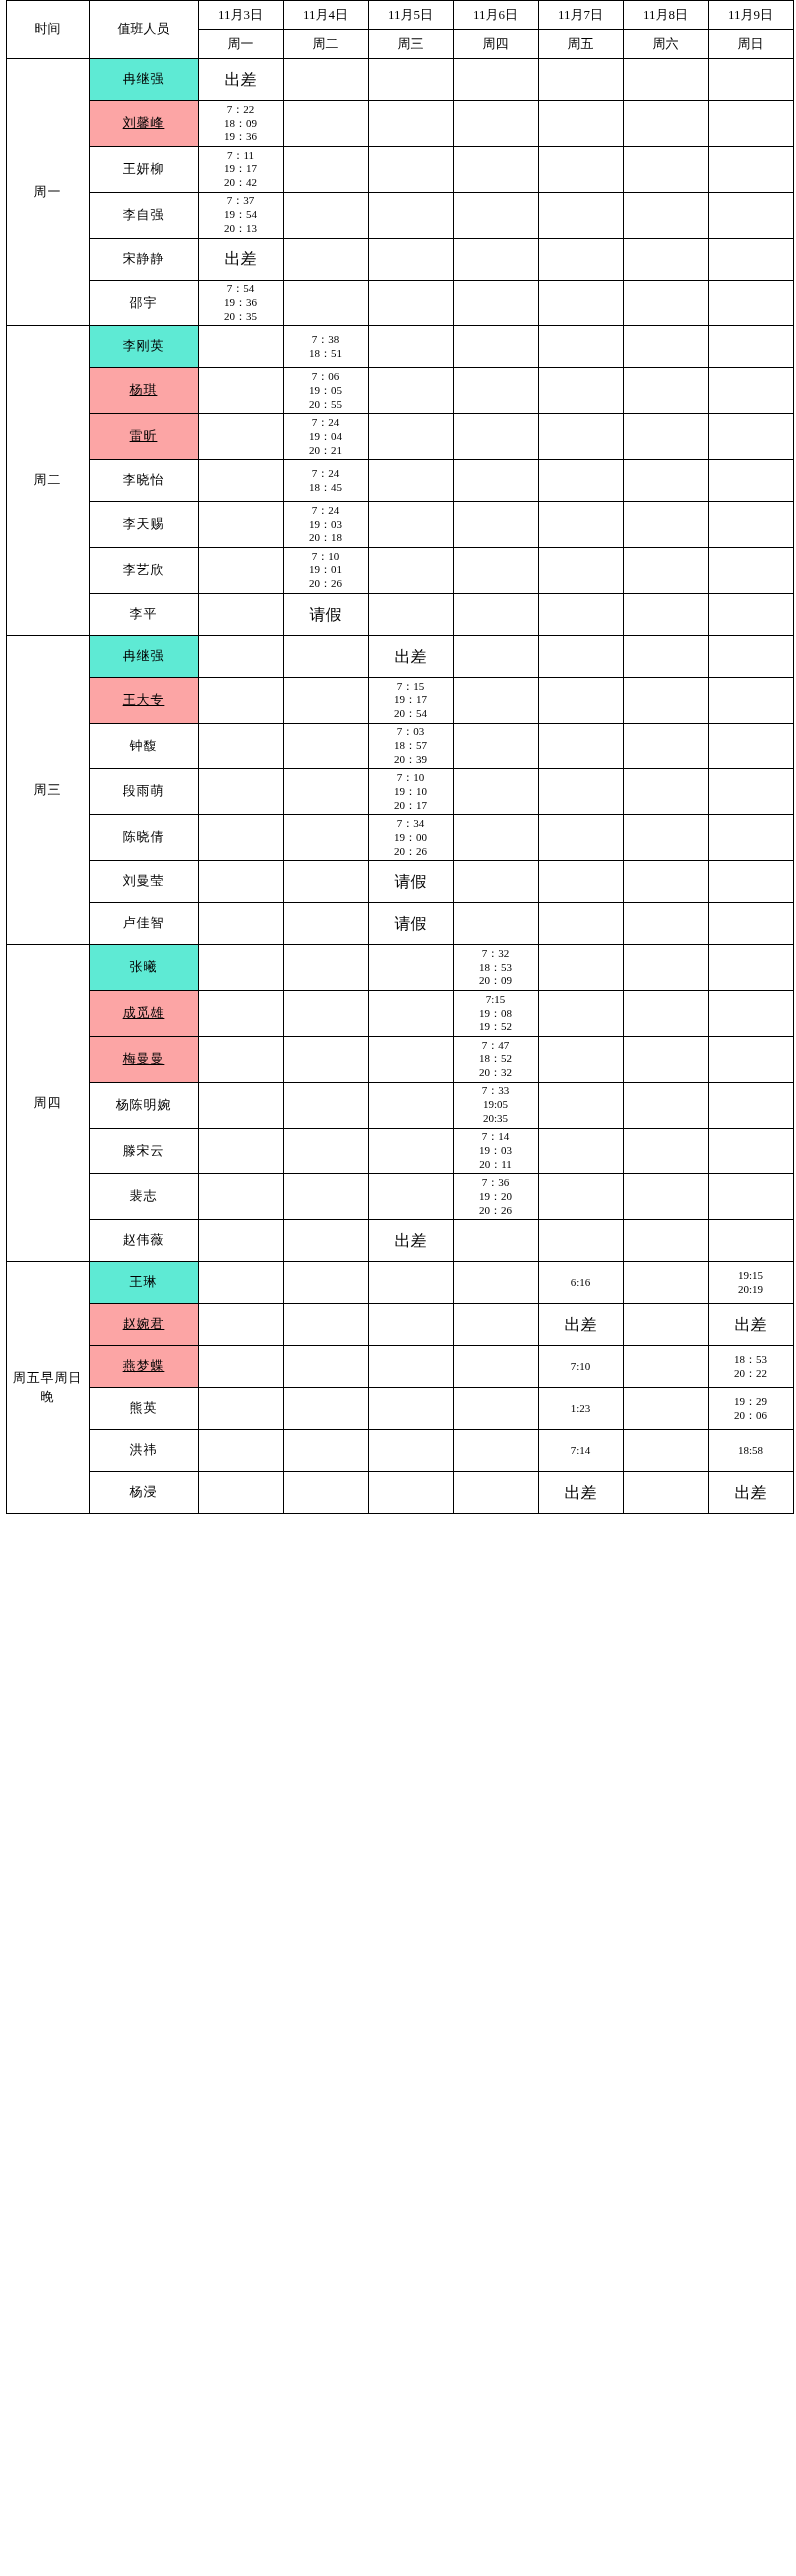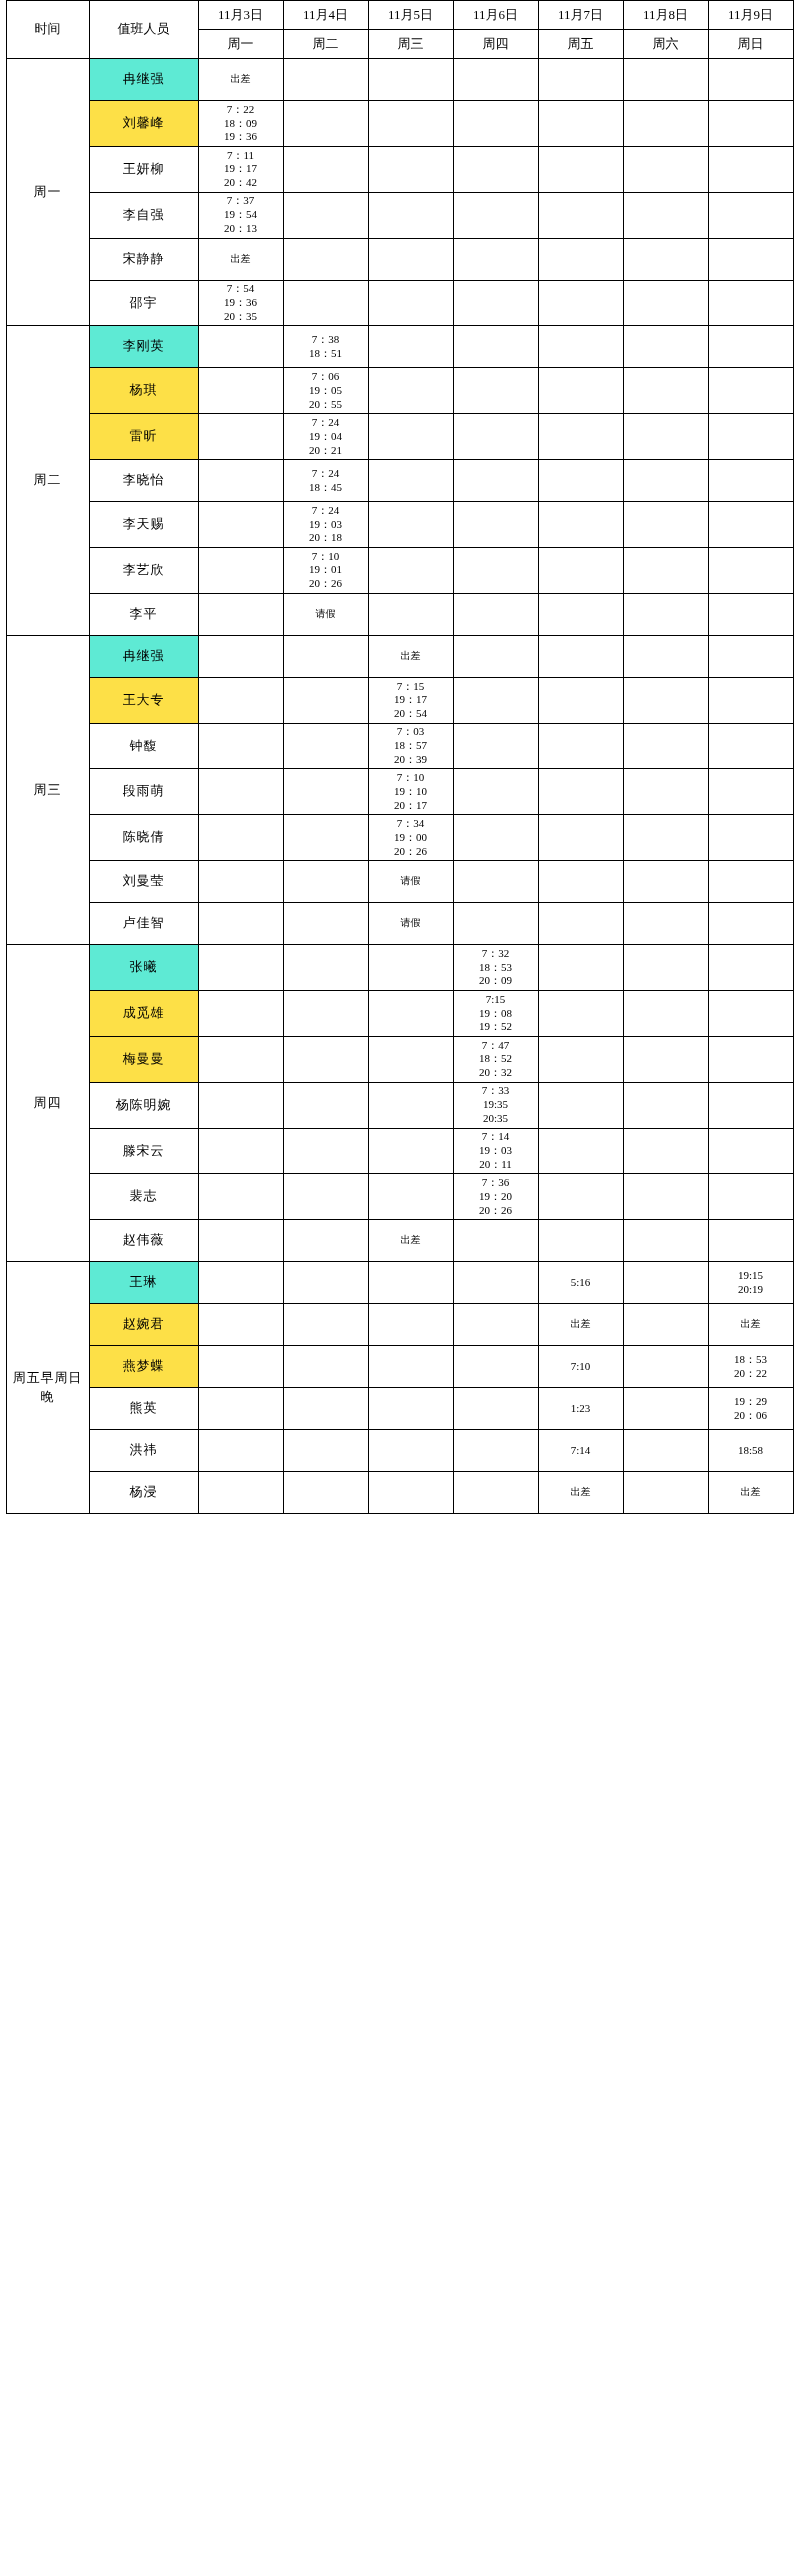--- a/index.html
+++ b/index.html
@@ -41,30 +41,30 @@
   .time-cell{
     font-size:13px;
     letter-spacing:0.9px;
   }
   .name-cell{
     height:41px;
     font-size:13px;
     letter-spacing:0.9px;
   }
   .hl-green{background:#5eead4;}
-  .hl-cyan{background:#fde047;}
+  .hl-cyan{background:#fca5a5;text-decoration:underline;}
   .punch{
     font-size:11px;
     line-height:1.25;
     letter-spacing:0px;
     white-space:pre-line;
     padding:1.8px 0;
     text-align:center;
   }
-  .note{font-size:10px;}
+  .note{font-size:16px;}
   .empty{}
 </style>
 </head>
 <body>
 
 <div class="page">
   <table>
     <colgroup>
       <col class="col-time">
       <col class="col-name">
@@ -362,21 +362,21 @@
           <td class="empty">&nbsp;</td>
           <td class="empty">&nbsp;</td>
           <td class="empty">&nbsp;</td>
         </tr>
         <tr>
           <td class="name-cell">杨陈明婉</td>
           <td class="empty">&nbsp;</td>
           <td class="empty">&nbsp;</td>
           <td class="empty">&nbsp;</td>
           <td class="punch">7：33
-19:35
+19:05
 20:35</td>
           <td class="empty">&nbsp;</td>
           <td class="empty">&nbsp;</td>
           <td class="empty">&nbsp;</td>
         </tr>
         <tr>
           <td class="name-cell">滕宋云</td>
           <td class="empty">&nbsp;</td>
           <td class="empty">&nbsp;</td>
           <td class="empty">&nbsp;</td>
@@ -409,21 +409,21 @@
           <td class="empty">&nbsp;</td>
           <td class="empty">&nbsp;</td>
         </tr>
         <tr>
           <td class="time-cell" rowspan="6">周五早周日晚</td>
           <td class="name-cell hl-green">王琳</td>
           <td class="empty">&nbsp;</td>
           <td class="empty">&nbsp;</td>
           <td class="empty">&nbsp;</td>
           <td class="empty">&nbsp;</td>
-          <td class="punch">5:16</td>
+          <td class="punch">6:16</td>
           <td class="empty">&nbsp;</td>
           <td class="punch">19:15
 20:19</td>
         </tr>
         <tr>
           <td class="name-cell hl-cyan">赵婉君</td>
           <td class="empty">&nbsp;</td>
           <td class="empty">&nbsp;</td>
           <td class="empty">&nbsp;</td>
           <td class="empty">&nbsp;</td>

